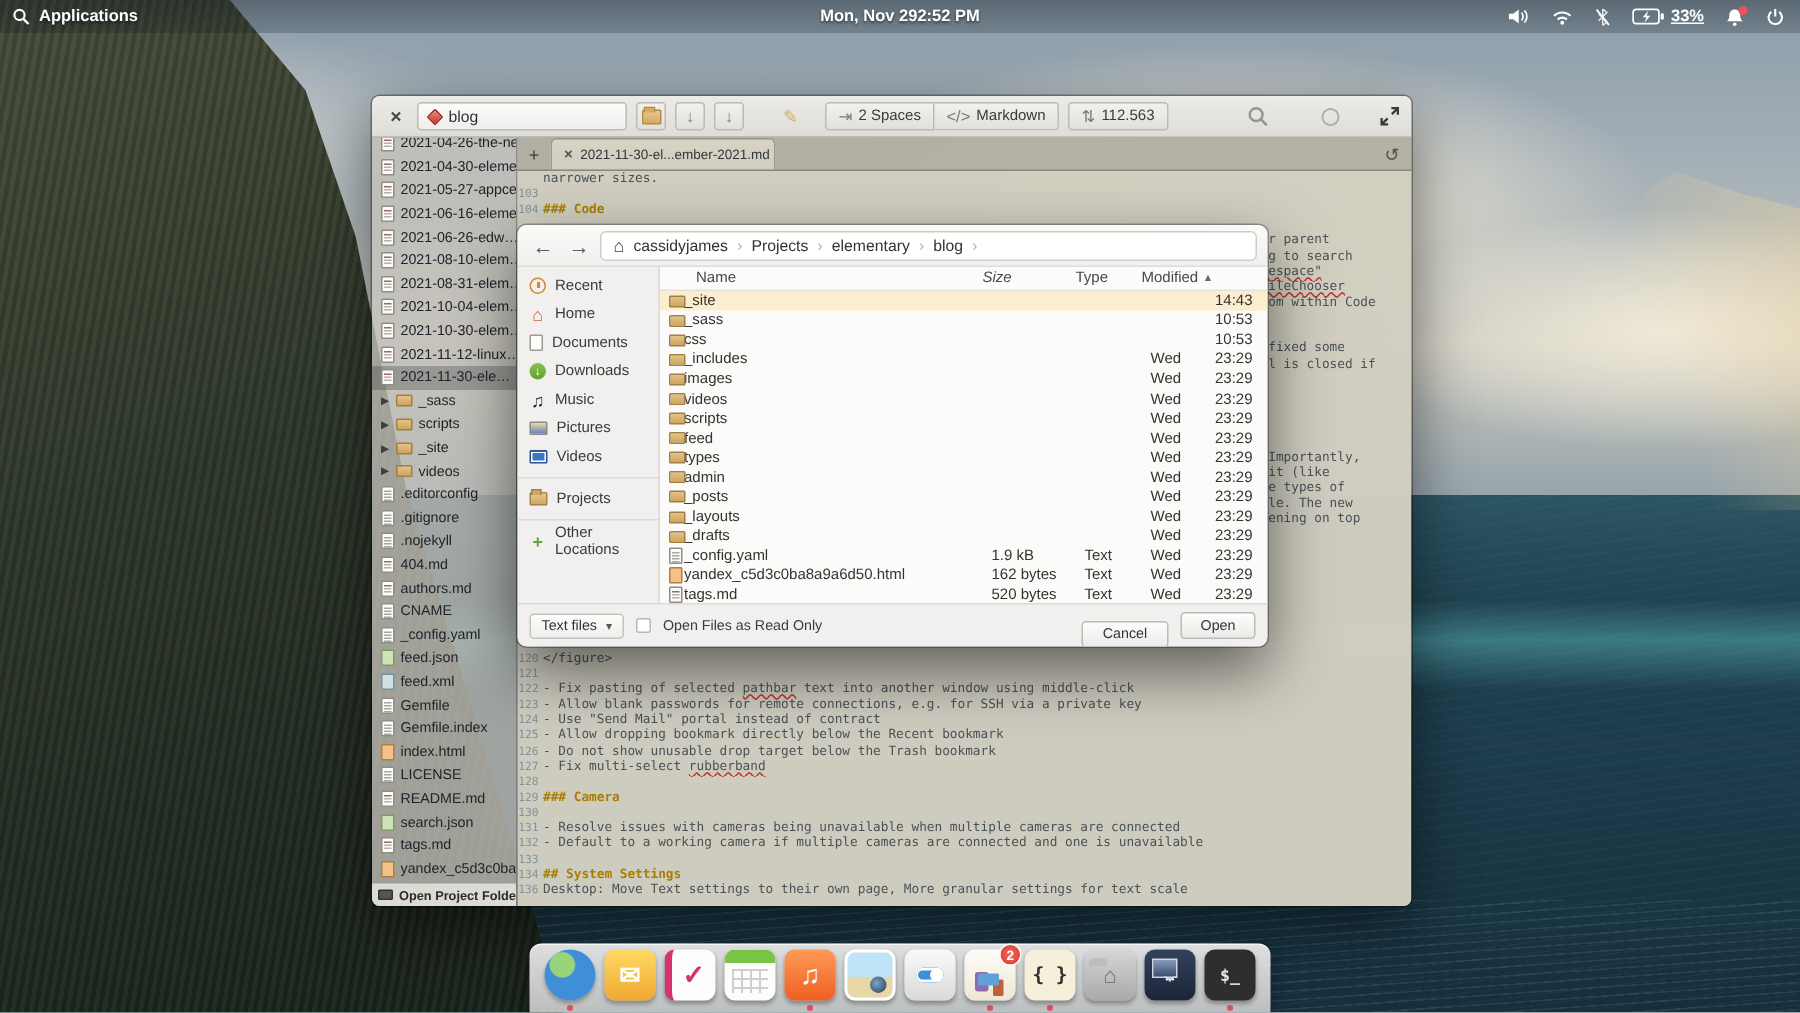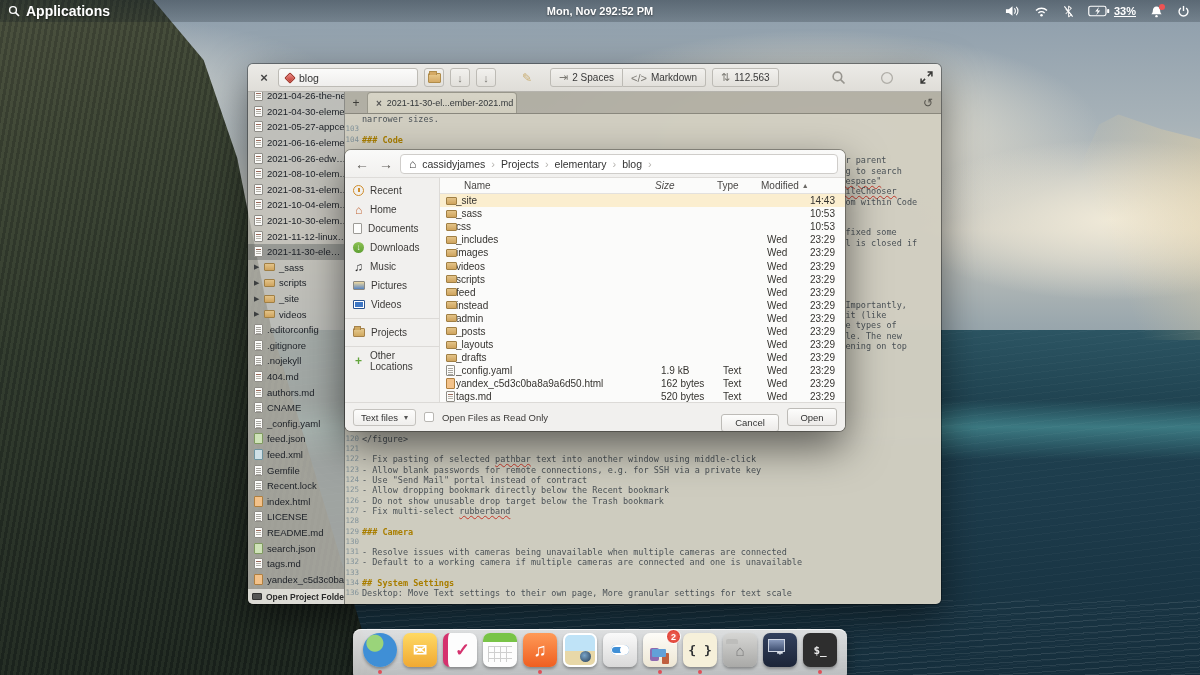--- a/index.html
+++ b/index.html
@@ -31,21 +31,21 @@
     background:linear-gradient(160deg,#4a4f3e 0%,#3c4434 22%,#2e382c 45%,#232c24 70%,#18211c 100%);}
   .cliffL::after{content:"";position:absolute;inset:0;opacity:.5;
     background:repeating-linear-gradient(100deg,rgba(0,0,0,.25) 0 3px,rgba(120,130,90,.15) 3px 6px);}
   .foam{position:absolute;left:0px;top:600px;width:1200px;height:75px;opacity:.5;
     background:repeating-linear-gradient(176deg,rgba(255,255,255,.16) 0 1px,rgba(0,0,0,0) 1px 6px);}
 
   
   .panel{position:absolute;left:0;top:0;width:1200px;height:22px;z-index:60;
     background:linear-gradient(rgba(10,20,28,.38),rgba(10,20,28,.22));display:flex;align-items:center;color:#fff;}
   .panel-left{display:flex;align-items:center;gap:6px;padding-left:8px;width:300px;}
-  .panel-left span{font-size:14px;font-weight:bold;text-shadow:0 1px 2px rgba(0,0,0,.5);}
+  .panel-left span{font-size:11px;font-weight:bold;text-shadow:0 1px 2px rgba(0,0,0,.5);}
   .panel-center{position:absolute;left:0;right:0;top:0;height:22px;display:flex;align-items:center;justify-content:center;gap:0;}
   .panel-center span{font-size:11px;font-weight:bold;text-shadow:0 1px 2px rgba(0,0,0,.5);}
   .panel-right{margin-left:auto;display:flex;align-items:center;gap:14px;padding-right:10px;}
   .ind{display:flex;align-items:center;gap:4px;font-size:11px;font-weight:bold;text-decoration:underline;}
   .belldot{position:absolute;width:6px;height:6px;border-radius:50%;background:#ed5353;right:-2px;top:-1px;}
 
   
   .win{position:absolute;left:248px;top:64px;width:693px;height:540px;z-index:10;
     border-radius:5px;box-shadow:0 14px 40px rgba(0,0,0,.5), 0 0 0 1px rgba(0,0,0,.35);overflow:hidden;}
   .hbar{position:absolute;left:0;top:0;width:100%;height:28px;
@@ -403,21 +403,21 @@
           <div class="srow">
             <span class="fico xml"></span>
             <span>feed.xml</span>
           </div>
           <div class="srow">
             <span class="fico txt"></span>
             <span>Gemfile</span>
           </div>
           <div class="srow">
             <span class="fico txt"></span>
-            <span>Recent.lock</span>
+            <span>Gemfile.index</span>
           </div>
           <div class="srow">
             <span class="fico html"></span>
             <span>index.html</span>
           </div>
           <div class="srow">
             <span class="fico txt"></span>
             <span>LICENSE</span>
           </div>
           <div class="srow">
@@ -657,21 +657,21 @@
               <span class="fr-name">feed</span>
               <span class="fr-size"></span>
               <span class="fr-type"></span>
               <span class="fr-day">Wed</span>
               <span class="fr-time">23:29</span>
             </div>
             <div class="frow">
               <span class="fr-ic">
                 <span class="fico fold"></span>
               </span>
-              <span class="fr-name">instead</span>
+              <span class="fr-name">types</span>
               <span class="fr-size"></span>
               <span class="fr-type"></span>
               <span class="fr-day">Wed</span>
               <span class="fr-time">23:29</span>
             </div>
             <div class="frow">
               <span class="fr-ic">
                 <span class="fico fold"></span>
               </span>
               <span class="fr-name">admin</span>

